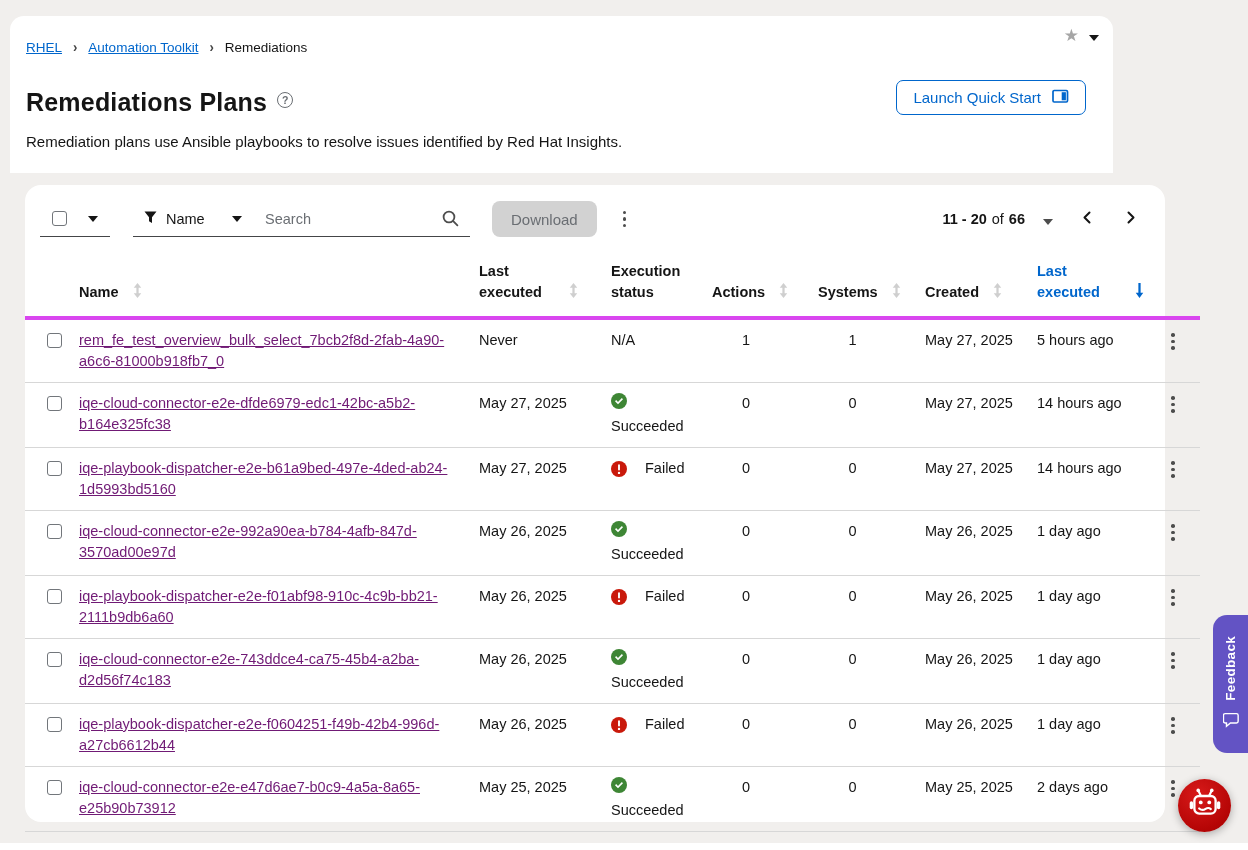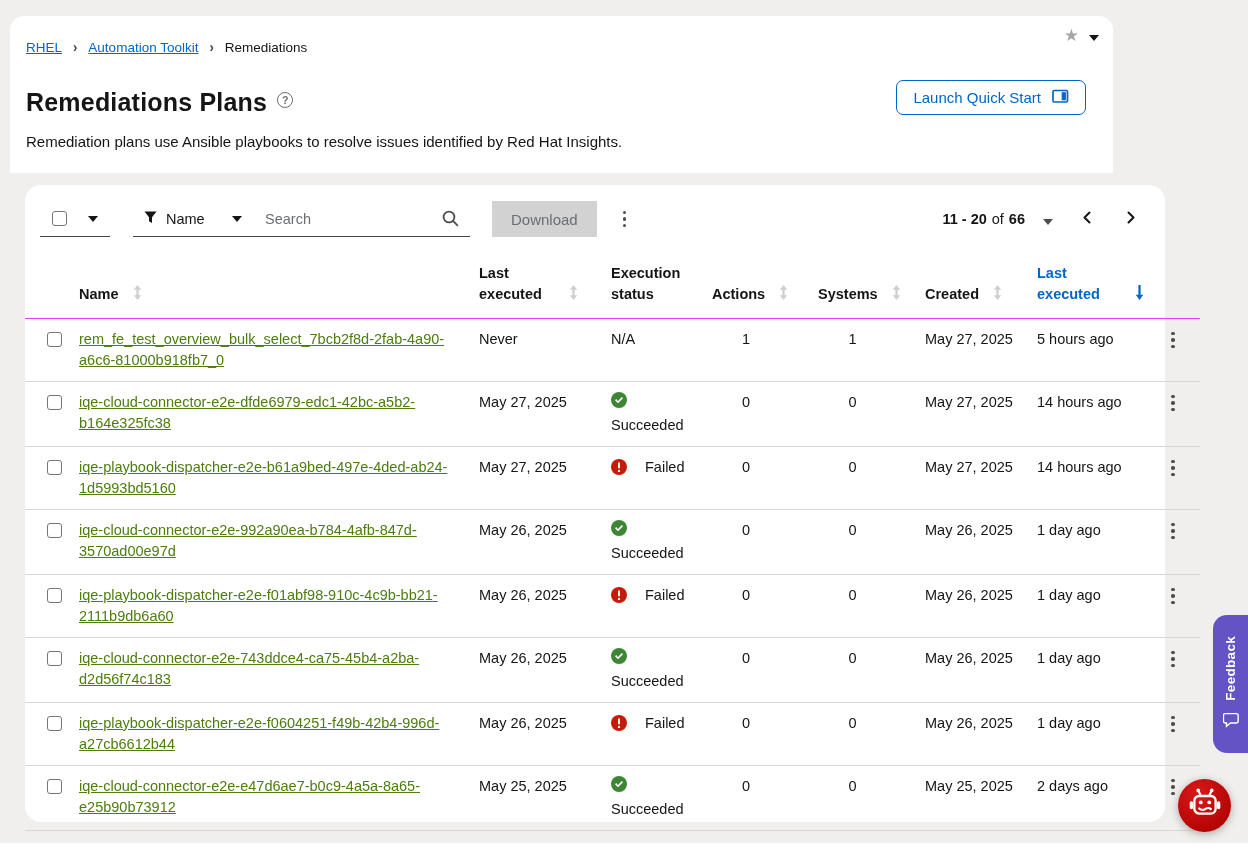--- a/index.html
+++ b/index.html
@@ -68,59 +68,59 @@
   .search-box{ width:217px; position:relative; display:flex; align-items:flex-end; }
   .search-input{
     border:none; outline:none; width:100%; height:100%; background:transparent;
     font-size:14.5px; padding:0 36px 0 12px; color:#151515;
     font-family:"Liberation Sans","DejaVu Sans",sans-serif;
   }
   .search-input::placeholder{ color:#6a6e73; opacity:1; }
   .search-icon{ position:absolute; right:11px; top:9px; cursor:pointer; }
 
   .download-btn{
-    margin-left:22px; height:36px; padding:0 19px; border:none; border-radius:0;
+    margin-left:22px; height:36px; padding:0 19px; border:none; border-radius:8px;
     background:#d2d2d2; color:#6a6e73; font-size:15px; cursor:not-allowed;
     font-family:"Liberation Sans","DejaVu Sans",sans-serif;
   }
   .kebab{ display:flex; flex-direction:column; align-items:center; gap:3px; padding:5px 8px; cursor:pointer; background:transparent; border:none; }
   .kebab i{ width:3.6px; height:3.6px; border-radius:50%; background:#4d4d4d; display:block; }
   .toolbar-kebab{ margin-left:18px; }
 
   .pagination{ margin-left:auto; display:flex; align-items:center; font-size:14.5px; color:#151515; }
   .pag-range,.pag-total{ font-weight:700; }
   .pag-of{ margin:0 5px; }
   .pag-caret{ margin-left:18px; cursor:pointer; padding-top:2px; }
   .pag-caret .caret-down{ border-top-color:#4d4d4d; }
   .pag-nav{ background:none; border:none; cursor:pointer; padding:4px; }
   .pag-prev{ margin-left:24px; }
   .pag-next{ margin-left:22px; margin-right:2px; }
 
   
   table{ width:100%; border-collapse:collapse; table-layout:fixed; }
   thead th{
     height:81px; vertical-align:bottom; padding:0 8px 13px 0; text-align:left;
-    border-bottom:1px solid #d946ef; font-size:14.5px;
+    border-bottom:4px solid #d946ef; font-size:14.5px;
   }
   .th-inner{ display:inline-flex; align-items:flex-end; gap:13px; }
   .th-label{ font-weight:700; line-height:21px; }
   th.c-lastexec .th-label{ max-width:76px; }
   th.c-status  .th-label{ max-width:80px; }
   th.c-modified .th-label{ max-width:72px; color:#0066cc; }
   th.c-modified .th-inner{ gap:25px; }
   .sort-icon{ display:inline-block; margin-bottom:2px; cursor:pointer; }
 
   tbody td{
     vertical-align:top; padding:10px 10px 10px 0; height:63px;
     border-bottom:1px solid #d7d7d7; font-size:14.5px; line-height:21px;
   }
   td.c-select, th.c-select{ padding-left:22px; }
   td.c-select input{ margin-top:3px; }
   .row-link{
-    color:#4d7c0f; text-decoration:underline; cursor:pointer;
+    color:#701a75; text-decoration:underline; cursor:pointer;
     overflow-wrap:break-word; word-break:break-word; line-height:21px;
   }
   td.c-actions, td.c-systems{ text-align:center; padding-right:38px; }
   td.c-kebab{ padding:8px 0 0 0; text-align:center; }
   .status-line{ display:flex; align-items:center; gap:18px; }
   .status-stack .st-icon{ display:block; margin-bottom:7px; }
   .st-icon svg{ display:block; }
 
   
   .feedback-tab{

